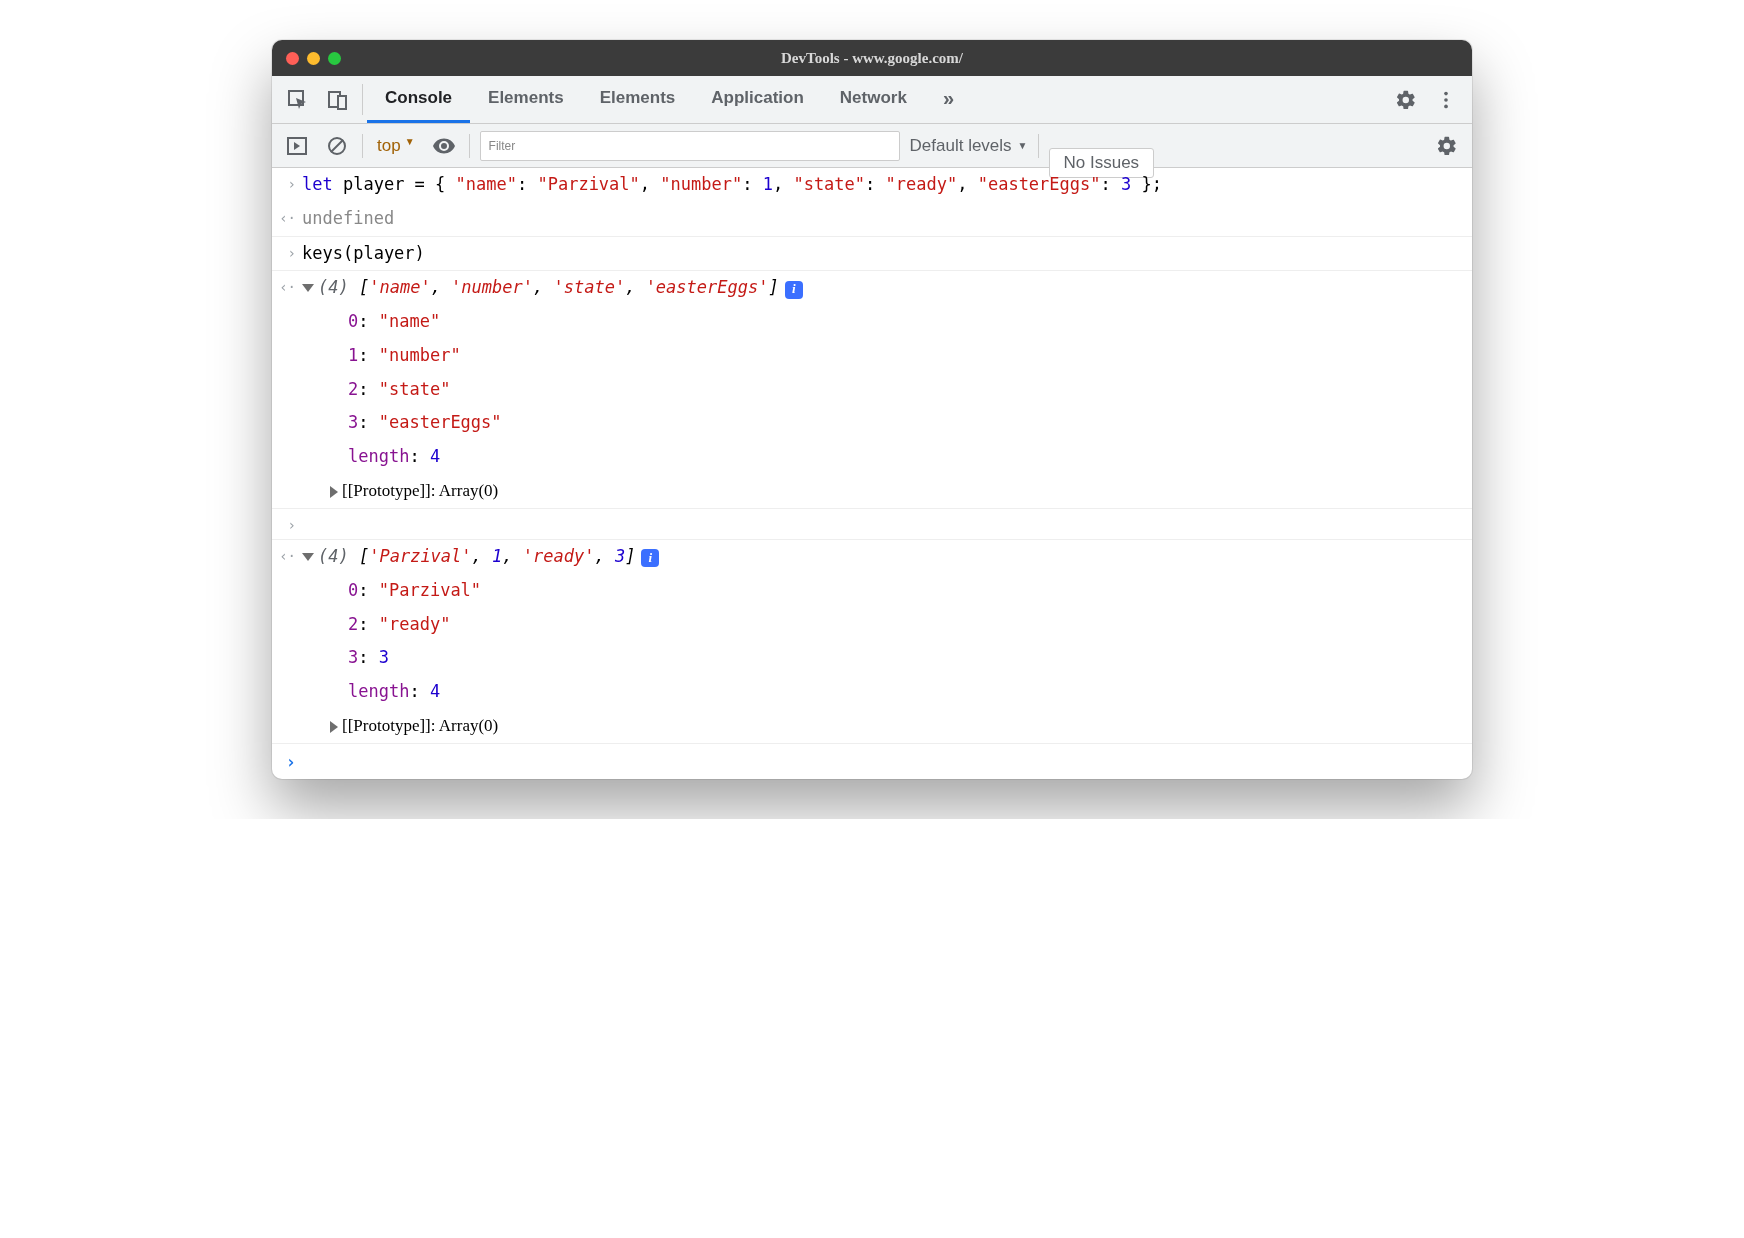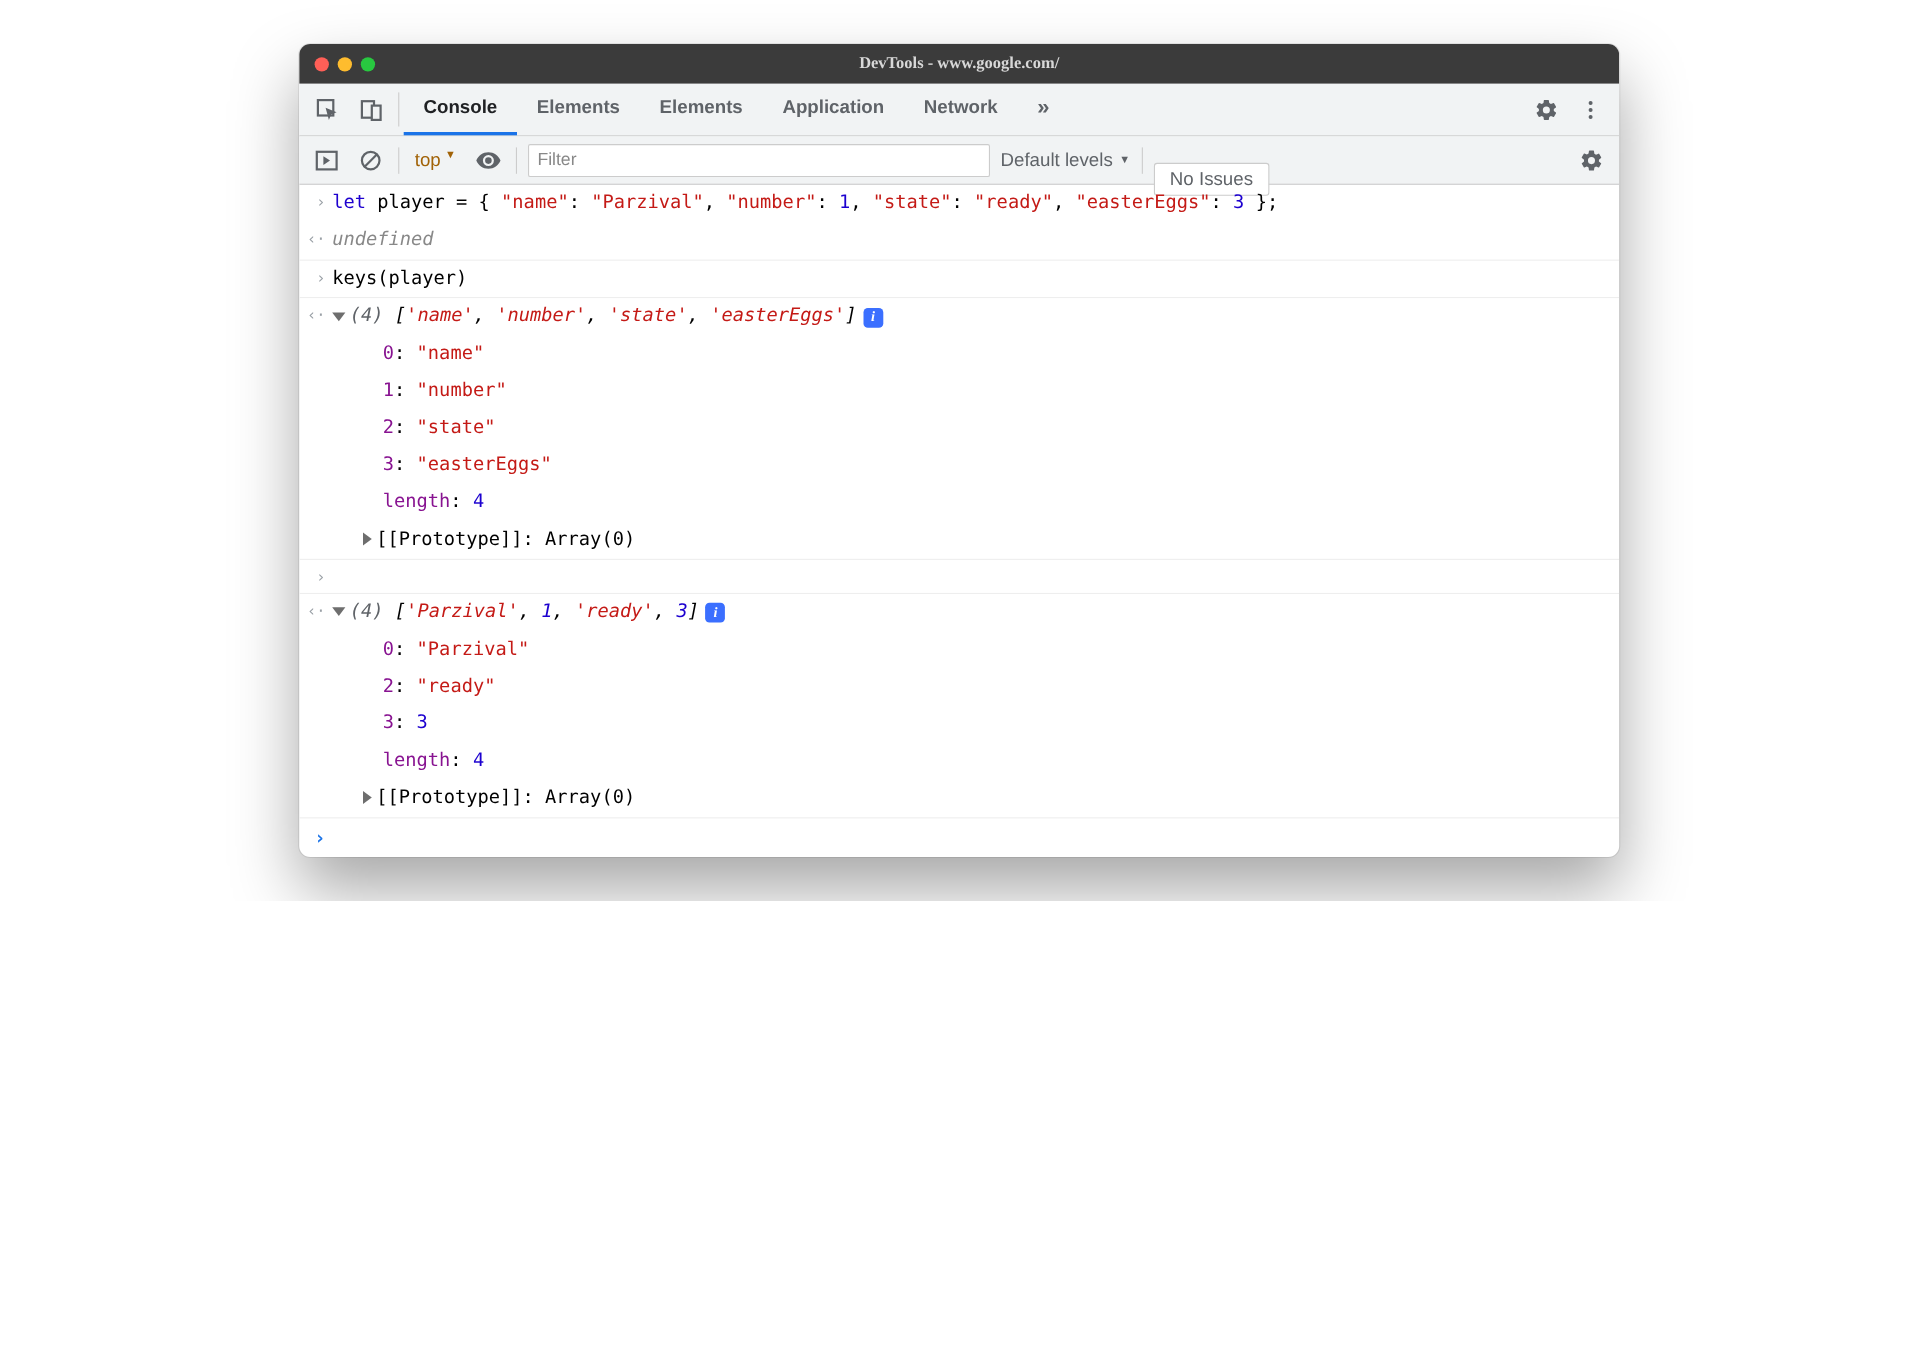--- a/index.html
+++ b/index.html
@@ -87,21 +87,21 @@
   .ctx {
     color:#a16207;font-size:17px;display:flex;gap:4px;padding:0 4px;
   }
   .filter {
     flex: 0 0 420px;
     height:30px;
     border:1px solid #ccc;
     background:#fff;
     border-radius:2px;
     padding: 0 8px;
-    font-size:16px;
+    font-size:12px;
     color:#1d4ed8;
   }
   .filter::placeholder{color:#888;}
   .levels {
     color:#5f6368;font-size:17px;display:flex;align-items:center;gap:6px;
   }
   .issues {
     border:1px solid #ccc;background:#fff;border-radius:3px;padding:4px 14px;color:#5f6368;font-size:17px;margin-top:35px;
   }
   .console {
@@ -123,38 +123,38 @@
     padding-right:6px;
     padding-top:2px;
     color:#9aa0a6;
   }
   .content { flex:1; padding-right:12px; white-space:pre; }
   .kw { color:#1e00cf; }
   .str { color:#c41a16; }
   .num { color:#1c00cf; }
   .prop { color:#881391; }
   .dim { color:#5f6368; }
-  .undef { color:#888;font-style:italic; }
+  .undef { color:#888; }
   .arrstr { color:#c41a16; }
   .arrnum { color:#1c00cf; }
   .italic { font-style: italic; }
   .disclosure {
     display:inline-block;width:0;height:0;border-style:solid;
     margin-right:4px; vertical-align: middle;
   }
   .disclosure.down { border-width:8px 6px 0 6px; border-color:#6e6e6e transparent transparent transparent;}
   .disclosure.right { border-width:6px 0 6px 8px; border-color:transparent transparent transparent #6e6e6e;}
   .info {
     display:inline-flex;align-items:center;justify-content:center;
     width:18px;height:18px;border-radius:4px;background:#3b6fff;color:#fff;
     font-style: italic; font-family: Georgia,serif;font-weight:bold;font-size:13px;
     margin-left:6px;
   }
   .indent1{padding-left:46px;}
-  .indent2{padding-left:28px;}
+  .indent2{padding-left:28px;font-family:Liberation Serif, serif;}
   svg { display:block; }
   .chev { font-size:14px; color:#9aa0a6; }
   .prompt-blue{ color:#1a73e8; font-weight:bold;}
 </style>
 </head>
 <body>
 
 <div class="window">
 
   <div class="titlebar">

